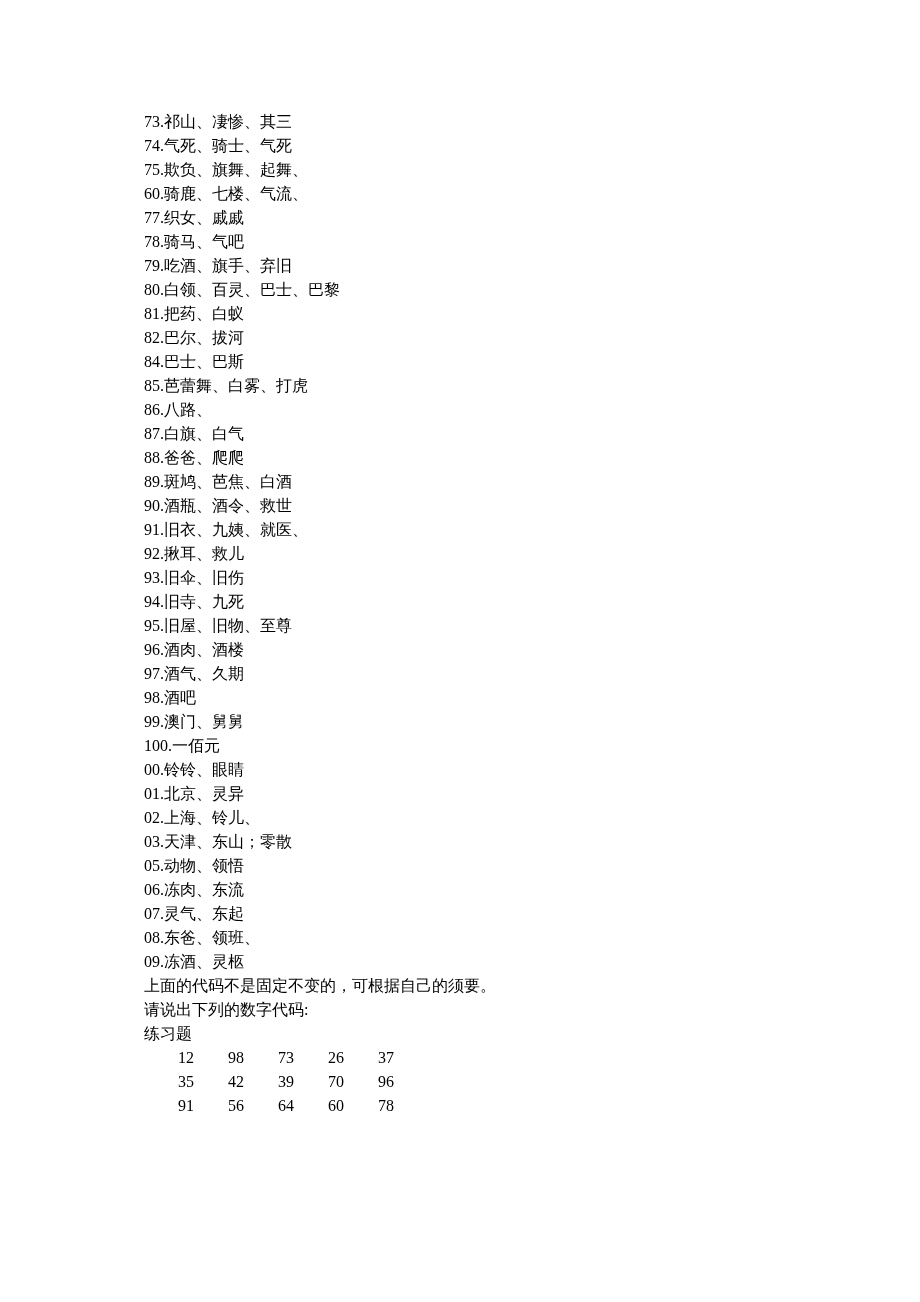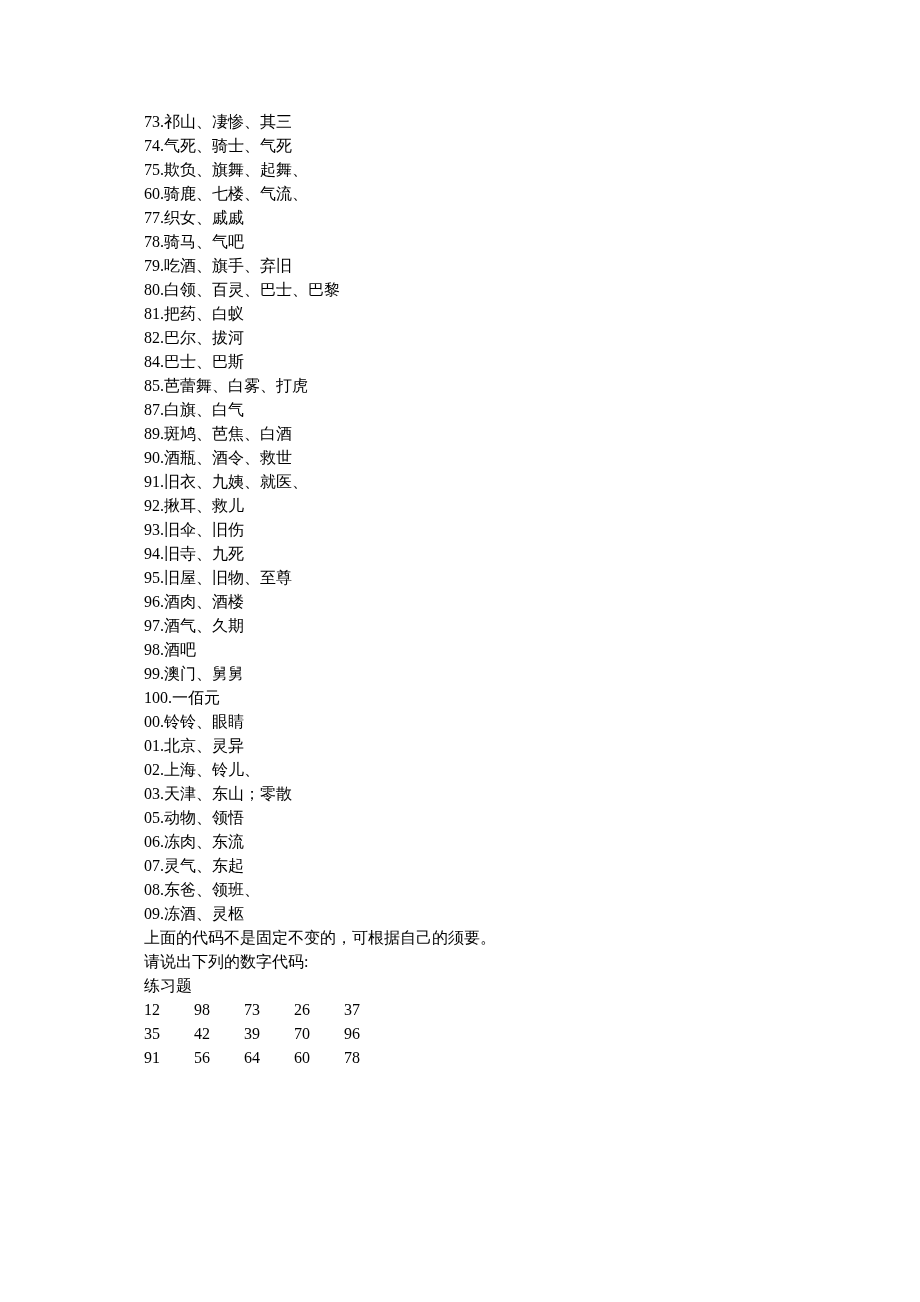--- a/index.html
+++ b/index.html
@@ -16,40 +16,43 @@
     min-height: 1302px;
     box-sizing: border-box;
     padding: 110px 0 7px 144px;
   }
   .line {
     white-space: pre;
   }
   .num-row span {
     display: inline-block;
     width: 50px;
+    text-align: right;
   }
 </style>
 </head>
 <body>
 
 <div class="page">
   <div id="text-body">
       <div class="line">73.祁山、凄惨、其三</div>
       <div class="line">74.气死、骑士、气死</div>
       <div class="line">75.欺负、旗舞、起舞、</div>
       <div class="line">60.骑鹿、七楼、气流、</div>
       <div class="line">77.织女、戚戚</div>
       <div class="line">78.骑马、气吧</div>
       <div class="line">79.吃酒、旗手、弃旧</div>
       <div class="line">80.白领、百灵、巴士、巴黎</div>
       <div class="line">81.把药、白蚁</div>
       <div class="line">82.巴尔、拔河</div>
       <div class="line">84.巴士、巴斯</div>
       <div class="line">85.芭蕾舞、白雾、打虎</div>
+      <div class="line">86.八路、</div>
       <div class="line">87.白旗、白气</div>
+      <div class="line">88.爸爸、爬爬</div>
       <div class="line">89.斑鸠、芭焦、白酒</div>
       <div class="line">90.酒瓶、酒令、救世</div>
       <div class="line">91.旧衣、九姨、就医、</div>
       <div class="line">92.揪耳、救儿</div>
       <div class="line">93.旧伞、旧伤</div>
       <div class="line">94.旧寺、九死</div>
       <div class="line">95.旧屋、旧物、至尊</div>
       <div class="line">96.酒肉、酒楼</div>
       <div class="line">97.酒气、久期</div>
       <div class="line">98.酒吧</div>

